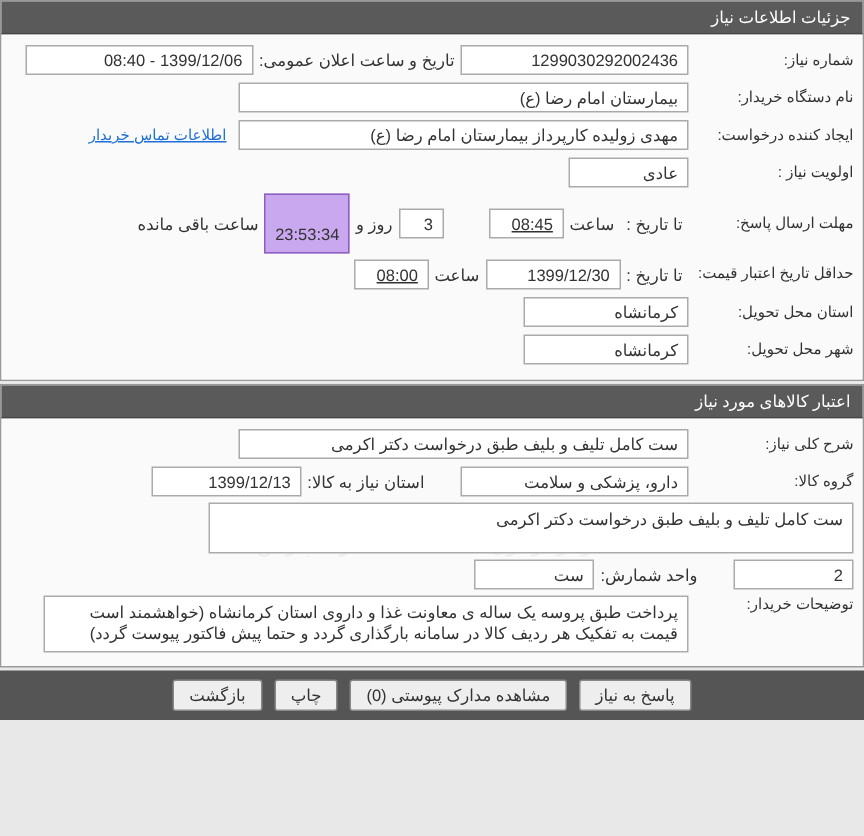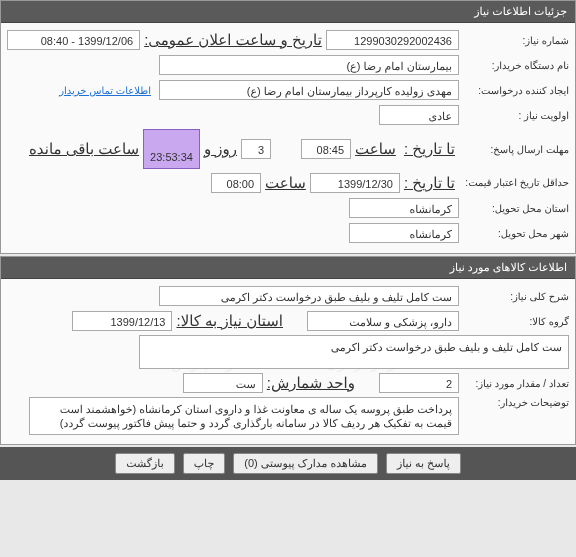--- a/index.html
+++ b/index.html
@@ -49,40 +49,39 @@
     }
     .label {
       width: 110px;
       font-size: 10px;
       color: #333;
       text-align: right;
       padding-left: 4px;
       flex-shrink: 0;
     }
     .label-inline {
-      font-size: 15px;
+      font-size: 11px;
       color: #333;
       padding: 0 4px;
       flex-shrink: 0;
-      text-decoration: underline;
     }
     .field {
       background: #fff;
       border: 1px solid #aaa;
       padding: 2px 6px;
       font-size: 11px;
       height: 20px;
       line-height: 16px;
       color: #333;
       text-align: right;
     }
     .field-wide { width: 300px; }
     .field-med { width: 152px; }
     .field-sm { width: 80px; }
-    .field-xs { width: 50px; }
+    .field-xs { width: 50px; text-decoration: underline; }
     .field-num { width: 30px; }
     .contact-link {
       color: #1e6fd6;
       font-size: 10px;
       text-decoration: underline;
       margin-right: 8px;
       cursor: pointer;
     }
     .countdown {
       background: #c9a8f0;
@@ -175,42 +174,41 @@
 
     <div class="row">
       <span class="label">شهر محل تحویل:</span>
       <span class="field field-sm" style="width:110px">کرمانشاه</span>
     </div>
 
   </div>
 </div>
 
 <div class="panel">
-  <div class="panel-header">اطلاعات کالاهای مورد نیاز</div>
+  <div class="panel-header">اعتبار کالاهای مورد نیاز</div>
   <div class="panel-body">
     <div class="watermark">مرکز آزمون، اطلاعات مدارک پارس</div>
 
     <div class="row">
       <span class="label">شرح کلی نیاز:</span>
       <span class="field field-wide">ست کامل تلیف و بلیف طبق درخواست دکتر اکرمی</span>
     </div>
 
     <div class="row">
       <span class="label">گروه کالا:</span>
       <span class="field field-med">دارو، پزشکی و سلامت</span>
       <span class="label-inline" style="margin-right:20px">استان نیاز به کالا:</span>
       <span class="field field-sm" style="width:100px">1399/12/13</span>
     </div>
 
     <div class="row" style="align-items:flex-start">
       <div class="multiline">ست کامل تلیف و بلیف طبق درخواست دکتر اکرمی</div>
     </div>
 
     <div class="row">
-      <span class="label">تعداد / مقدار مورد نیاز:</span>
       <span class="field field-sm">2</span>
       <span class="label-inline" style="margin-right:20px">واحد شمارش:</span>
       <span class="field field-sm">ست</span>
     </div>
 
     <div class="row" style="align-items:flex-start">
       <span class="label">توضیحات خریدار:</span>
       <div class="multiline">پرداخت طبق پروسه یک ساله ی معاونت غذا و داروی استان کرمانشاه (خواهشمند است قیمت به تفکیک هر ردیف کالا در سامانه بارگذاری گردد و حتما پیش فاکتور پیوست گردد)</div>
     </div>
 

